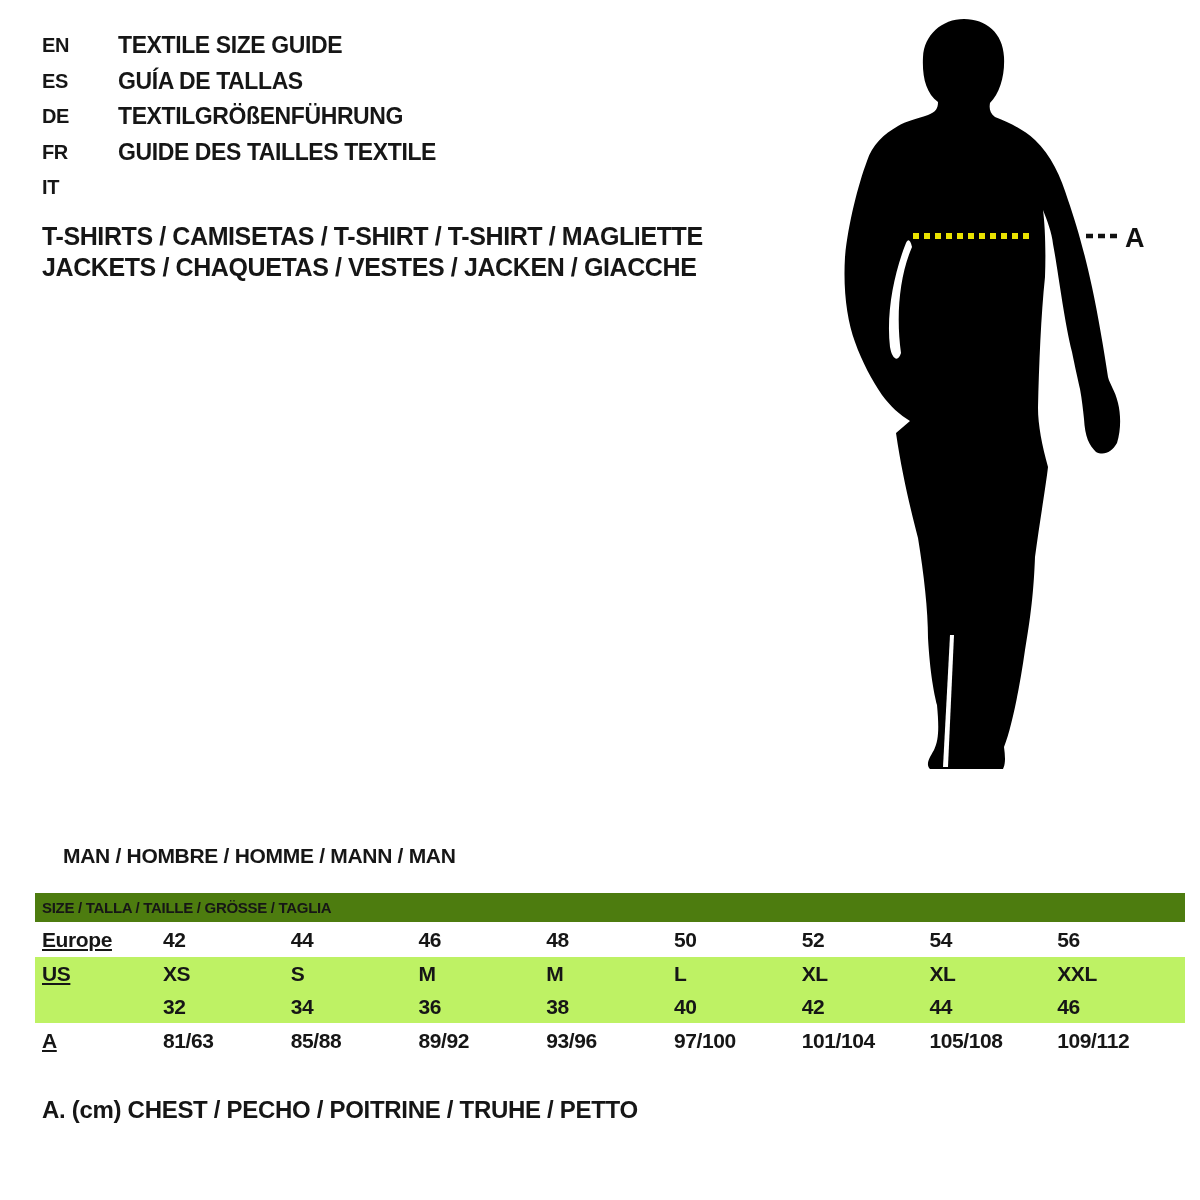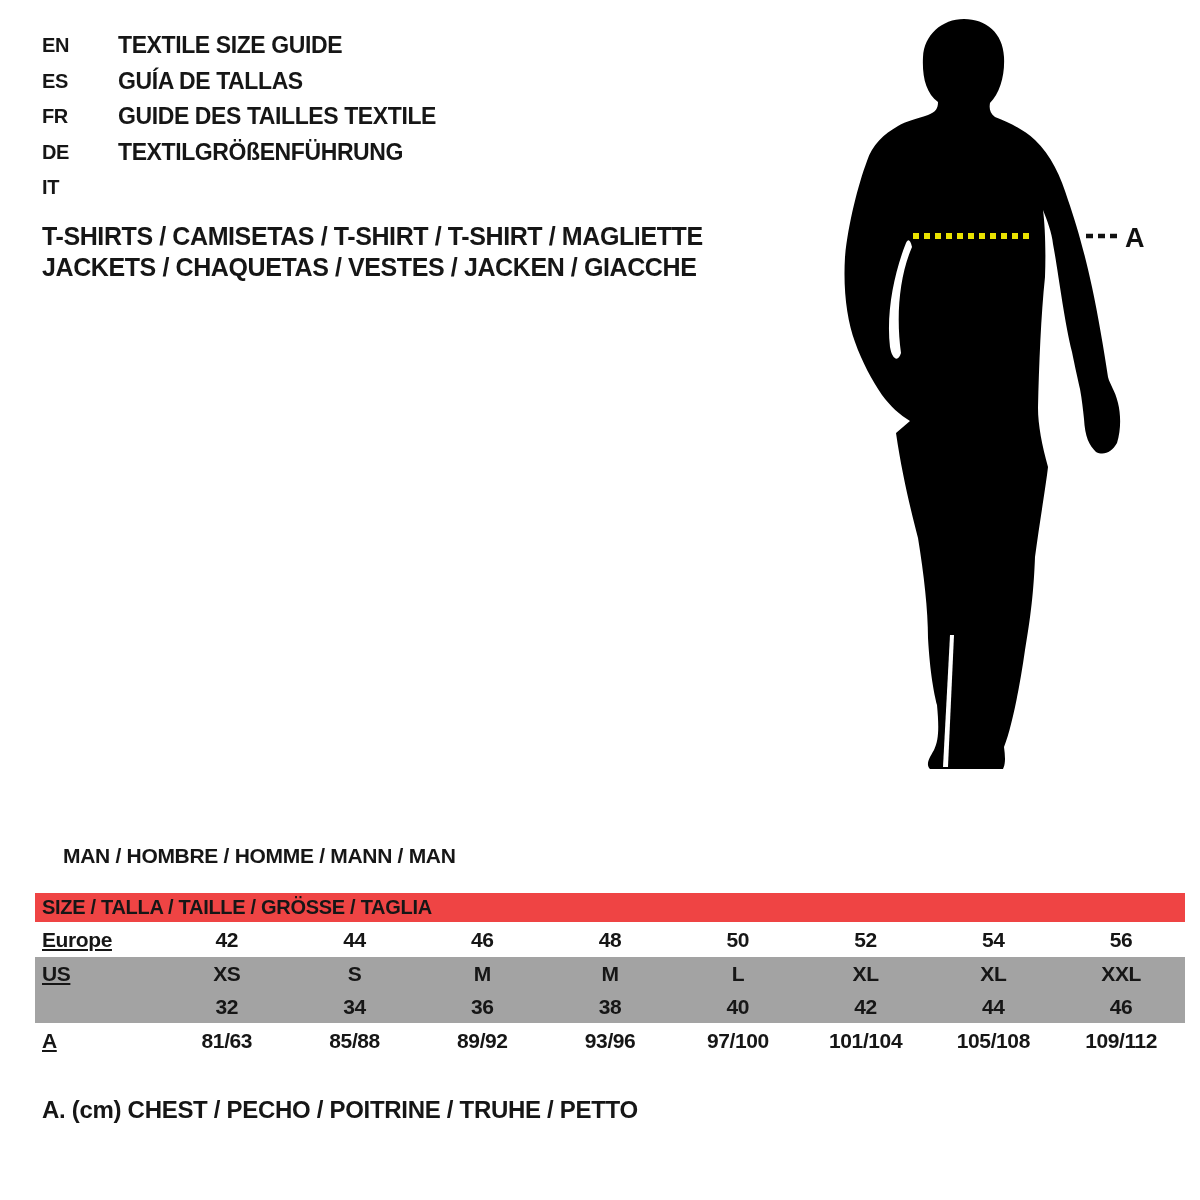--- a/index.html
+++ b/index.html
@@ -17,53 +17,53 @@
   .categories{position:absolute;left:42px;top:221px;}
   .category-line{font-size:25px;font-weight:700;letter-spacing:-0.4px;line-height:31px;white-space:nowrap;}
   
   .figure-wrap{position:absolute;left:820px;top:5px;width:330px;height:785px;}
   
   .section-title{position:absolute;left:42px;top:844px;font-size:21px;font-weight:700;letter-spacing:-0.3px;margin-left:21px;}
   
   .size-table{position:absolute;left:35px;top:893px;width:1150px;border-collapse:collapse;table-layout:fixed;}
   .size-table col.label-col{width:128px;}
   .size-table th{
-    background:#ef4444;text-align:left;font-size:20px;font-weight:700;
+    background:#4d7c0f;text-align:left;font-size:15px;font-weight:700;
     letter-spacing:-0.3px;height:29px;padding:0 0 0 7px;
   }
   .size-table td{
-    font-size:21px;font-weight:700;letter-spacing:-0.4px;text-align:center;
+    font-size:21px;font-weight:700;letter-spacing:-0.4px;text-align:left;
     padding:0;height:33px;vertical-align:middle;
   }
   .size-table td.row-label{text-align:left;padding-left:7px;text-decoration:underline;}
   .size-table tr.row-europe td{height:35px;}
   .size-table tr.row-a td{height:36px;}
-  .size-table tr.shaded td{background:#a3a3a3;}
+  .size-table tr.shaded td{background:#bef264;}
   
   .footnote{position:absolute;left:42px;top:1096px;font-size:24px;font-weight:700;letter-spacing:-0.3px;}
 </style>
 </head>
 <body>
 
 <div class="lang-list">
   <div class="lang-row">
     <span class="lang-code">EN</span>
     <span class="lang-label">TEXTILE SIZE GUIDE</span>
   </div>
   <div class="lang-row">
     <span class="lang-code">ES</span>
     <span class="lang-label">GUÍA DE TALLAS</span>
   </div>
   <div class="lang-row">
+    <span class="lang-code">DE</span>
+    <span class="lang-label">TEXTILGRÖßENFÜHRUNG</span>
+  </div>
+  <div class="lang-row">
     <span class="lang-code">FR</span>
     <span class="lang-label">GUIDE DES TAILLES TEXTILE</span>
-  </div>
-  <div class="lang-row">
-    <span class="lang-code">DE</span>
-    <span class="lang-label">TEXTILGRÖßENFÜHRUNG</span>
   </div>
   <div class="lang-row">
     <span class="lang-code">IT</span>
   </div>
 </div>
 
 <div class="categories">
   <div class="category-line">T-SHIRTS / CAMISETAS / T-SHIRT / T-SHIRT / MAGLIETTE</div>
   <div class="category-line">JACKETS / CHAQUETAS / VESTES / JACKEN / GIACCHE</div>
 </div>

